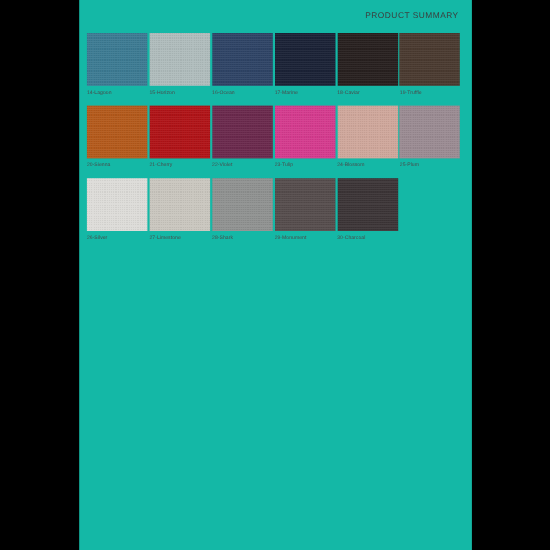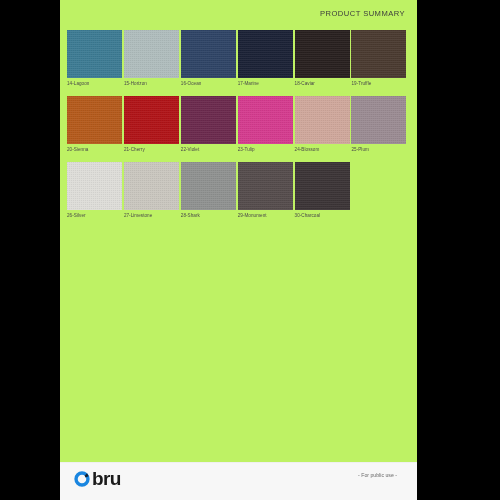--- a/index.html
+++ b/index.html
@@ -14,25 +14,25 @@
     font-family: "Liberation Sans", sans-serif;
   }
   #viewport {
     position: relative;
     width: 500px;
     height: 500px;
     background: #000000;
   }
   #page {
     position: absolute;
-    left: 60px;
+    left: 72px;
     top: 0;
     width: 357px;
     height: 500px;
-    background: #bef264;
+    background: #14b8a6;
     box-sizing: border-box;
   }
   #page-header {
     position: absolute;
     top: 9px;
     right: 12px;
     font-size: 7.6px;
     letter-spacing: 0.45px;
     color: #3c3c3c;
     font-family: "Liberation Sans", sans-serif;
@@ -199,29 +199,16 @@
             <div class="swatch-chip" style="background: rgb(85, 76, 76);"></div>
             <div class="swatch-label">29-Monument</div>
           </div>
           <div class="swatch-cell">
             <div class="swatch-chip" style="background: rgb(59, 52, 54);"></div>
             <div class="swatch-label">30-Charcoal</div>
           </div>
         </div>
       </div>
 
-    <div id="page-footer">
-
-      <div id="brand-logo">
-        <svg id="brand-mark" viewBox="0 0 40 40">
-          <path d="M20 3 A17 17 0 1 0 20 37 A17 17 0 1 0 20 3 Z M20 10.5 A9.5 9.5 0 1 1 20 29.5 A9.5 9.5 0 1 1 20 10.5 Z" fill="#1a86e0" fill-rule="evenodd"></path>
-          <path d="M31 7 A17 17 0 0 1 34.5 14 L27.5 16.5 A9.6 9.6 0 0 0 25.8 12.6 Z" fill="#0f2338"></path>
-        </svg>
-        <span id="brand-wordmark">bru</span>
-      </div>
-
-      <div id="footer-note">- For public use -</div>
-
-    </div>
 
   </div>
 
 </div>
 
 </body></html>

